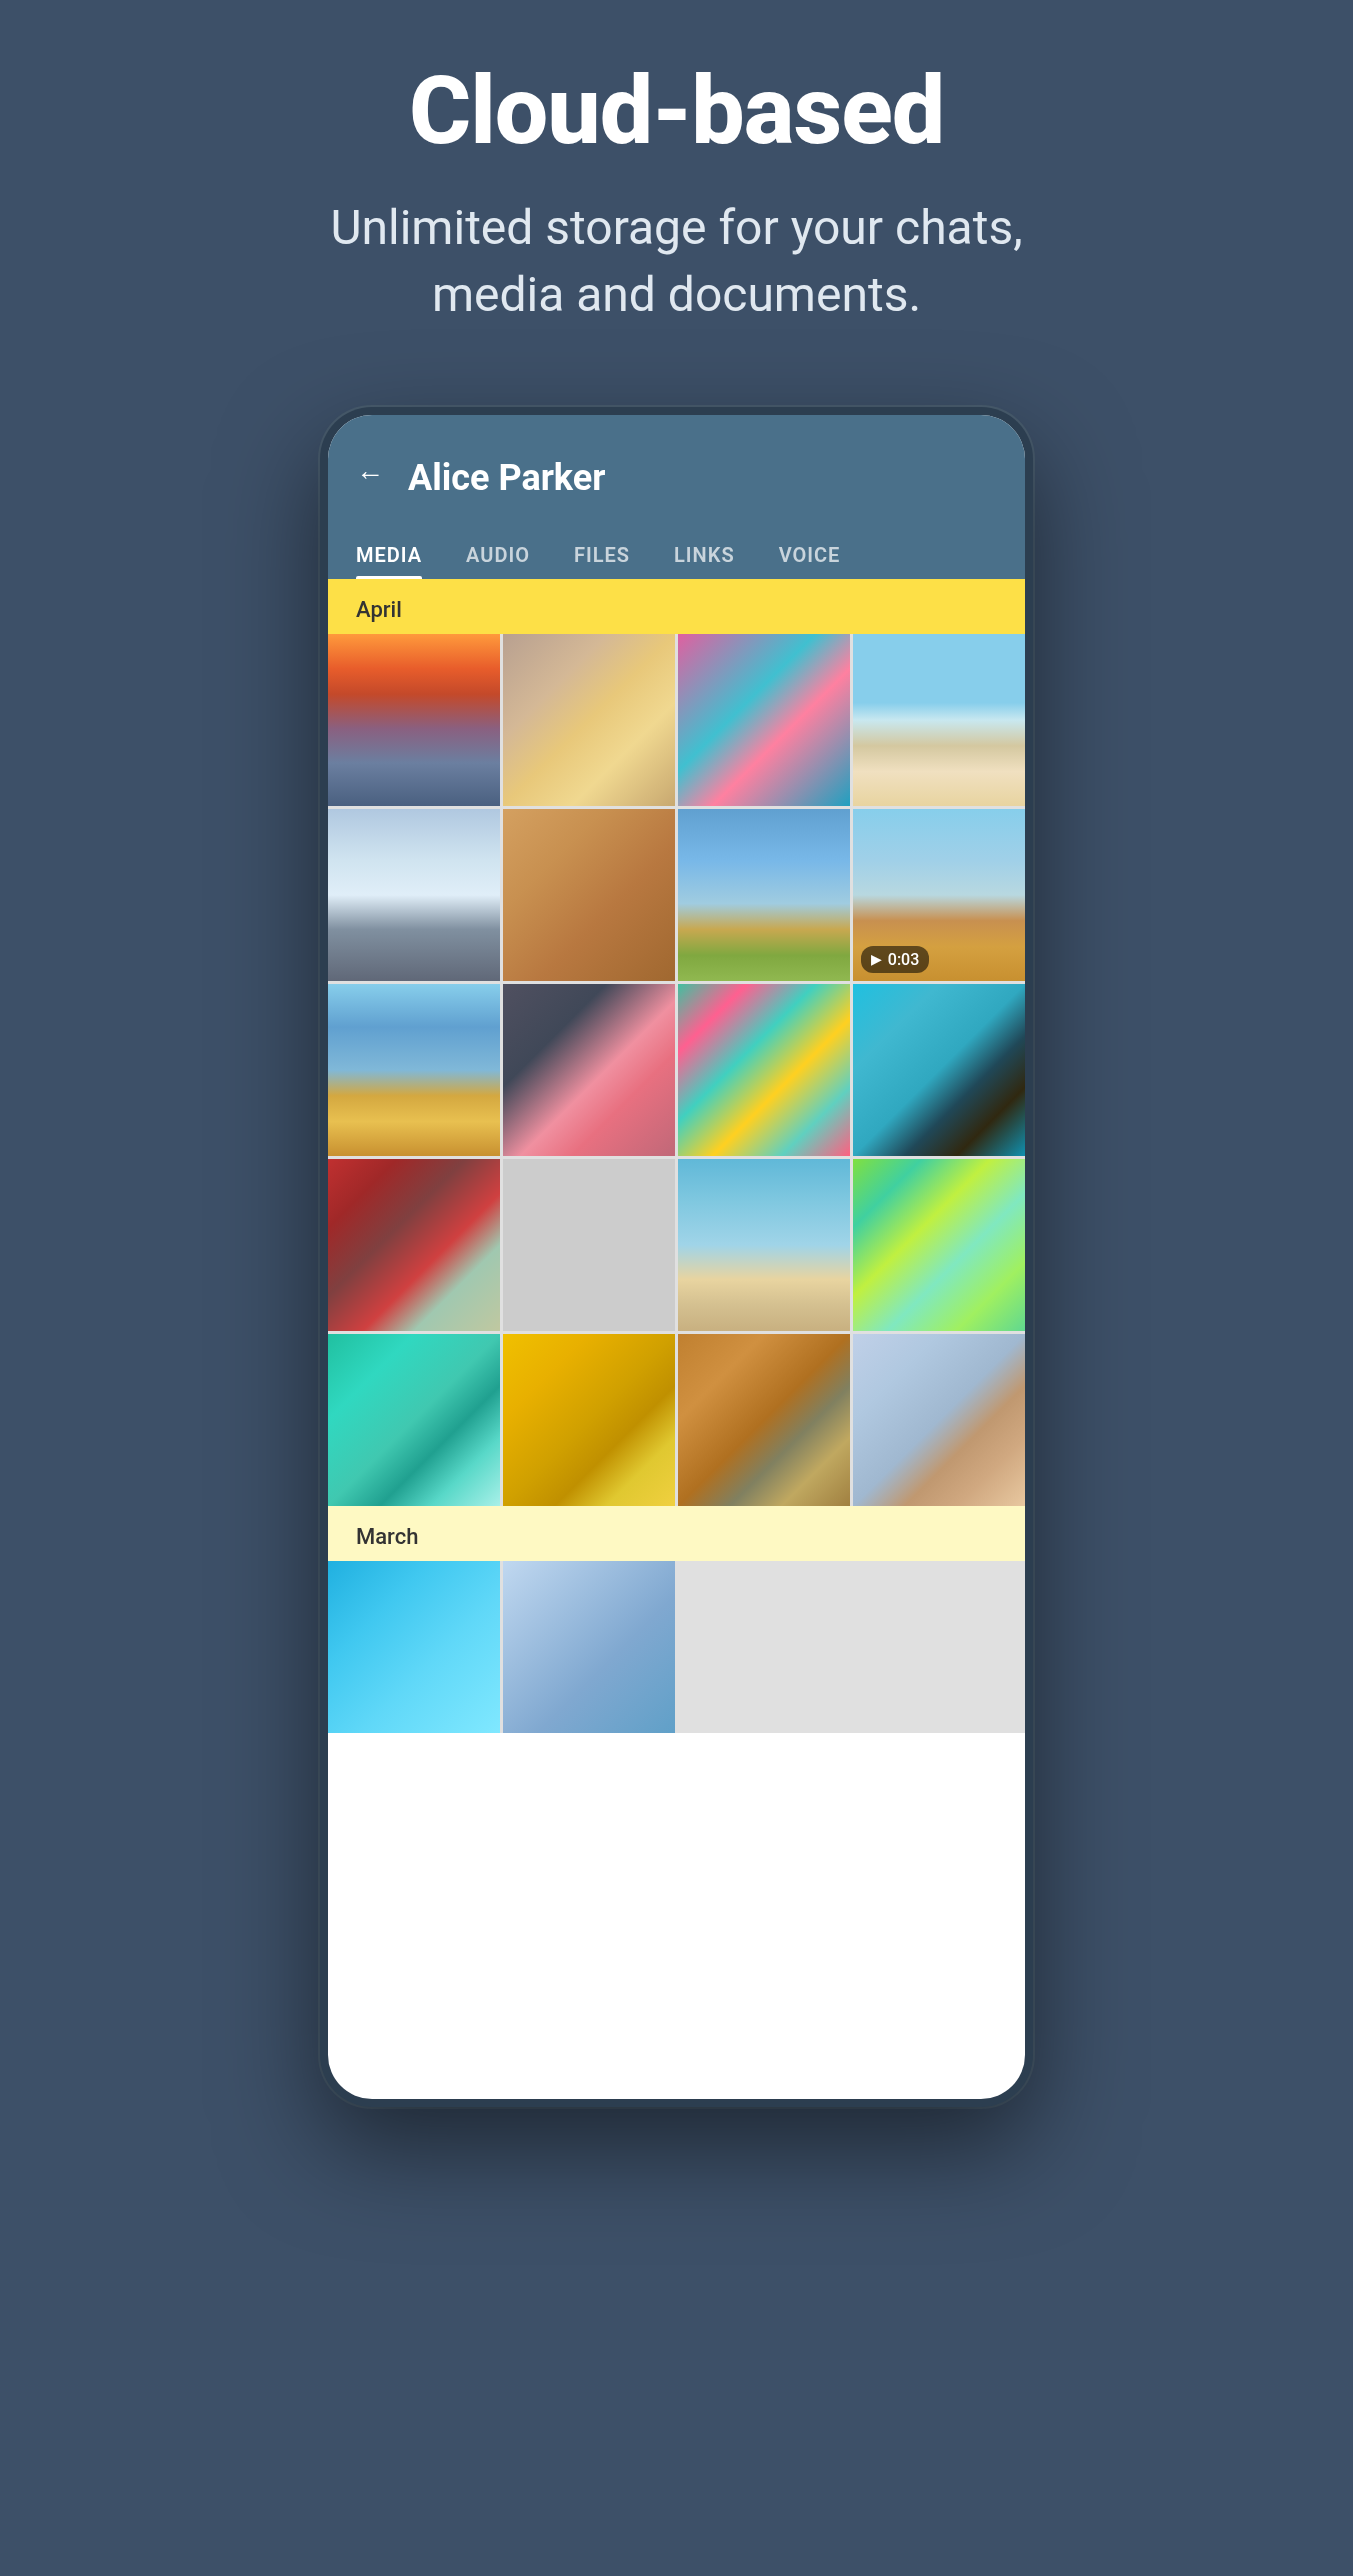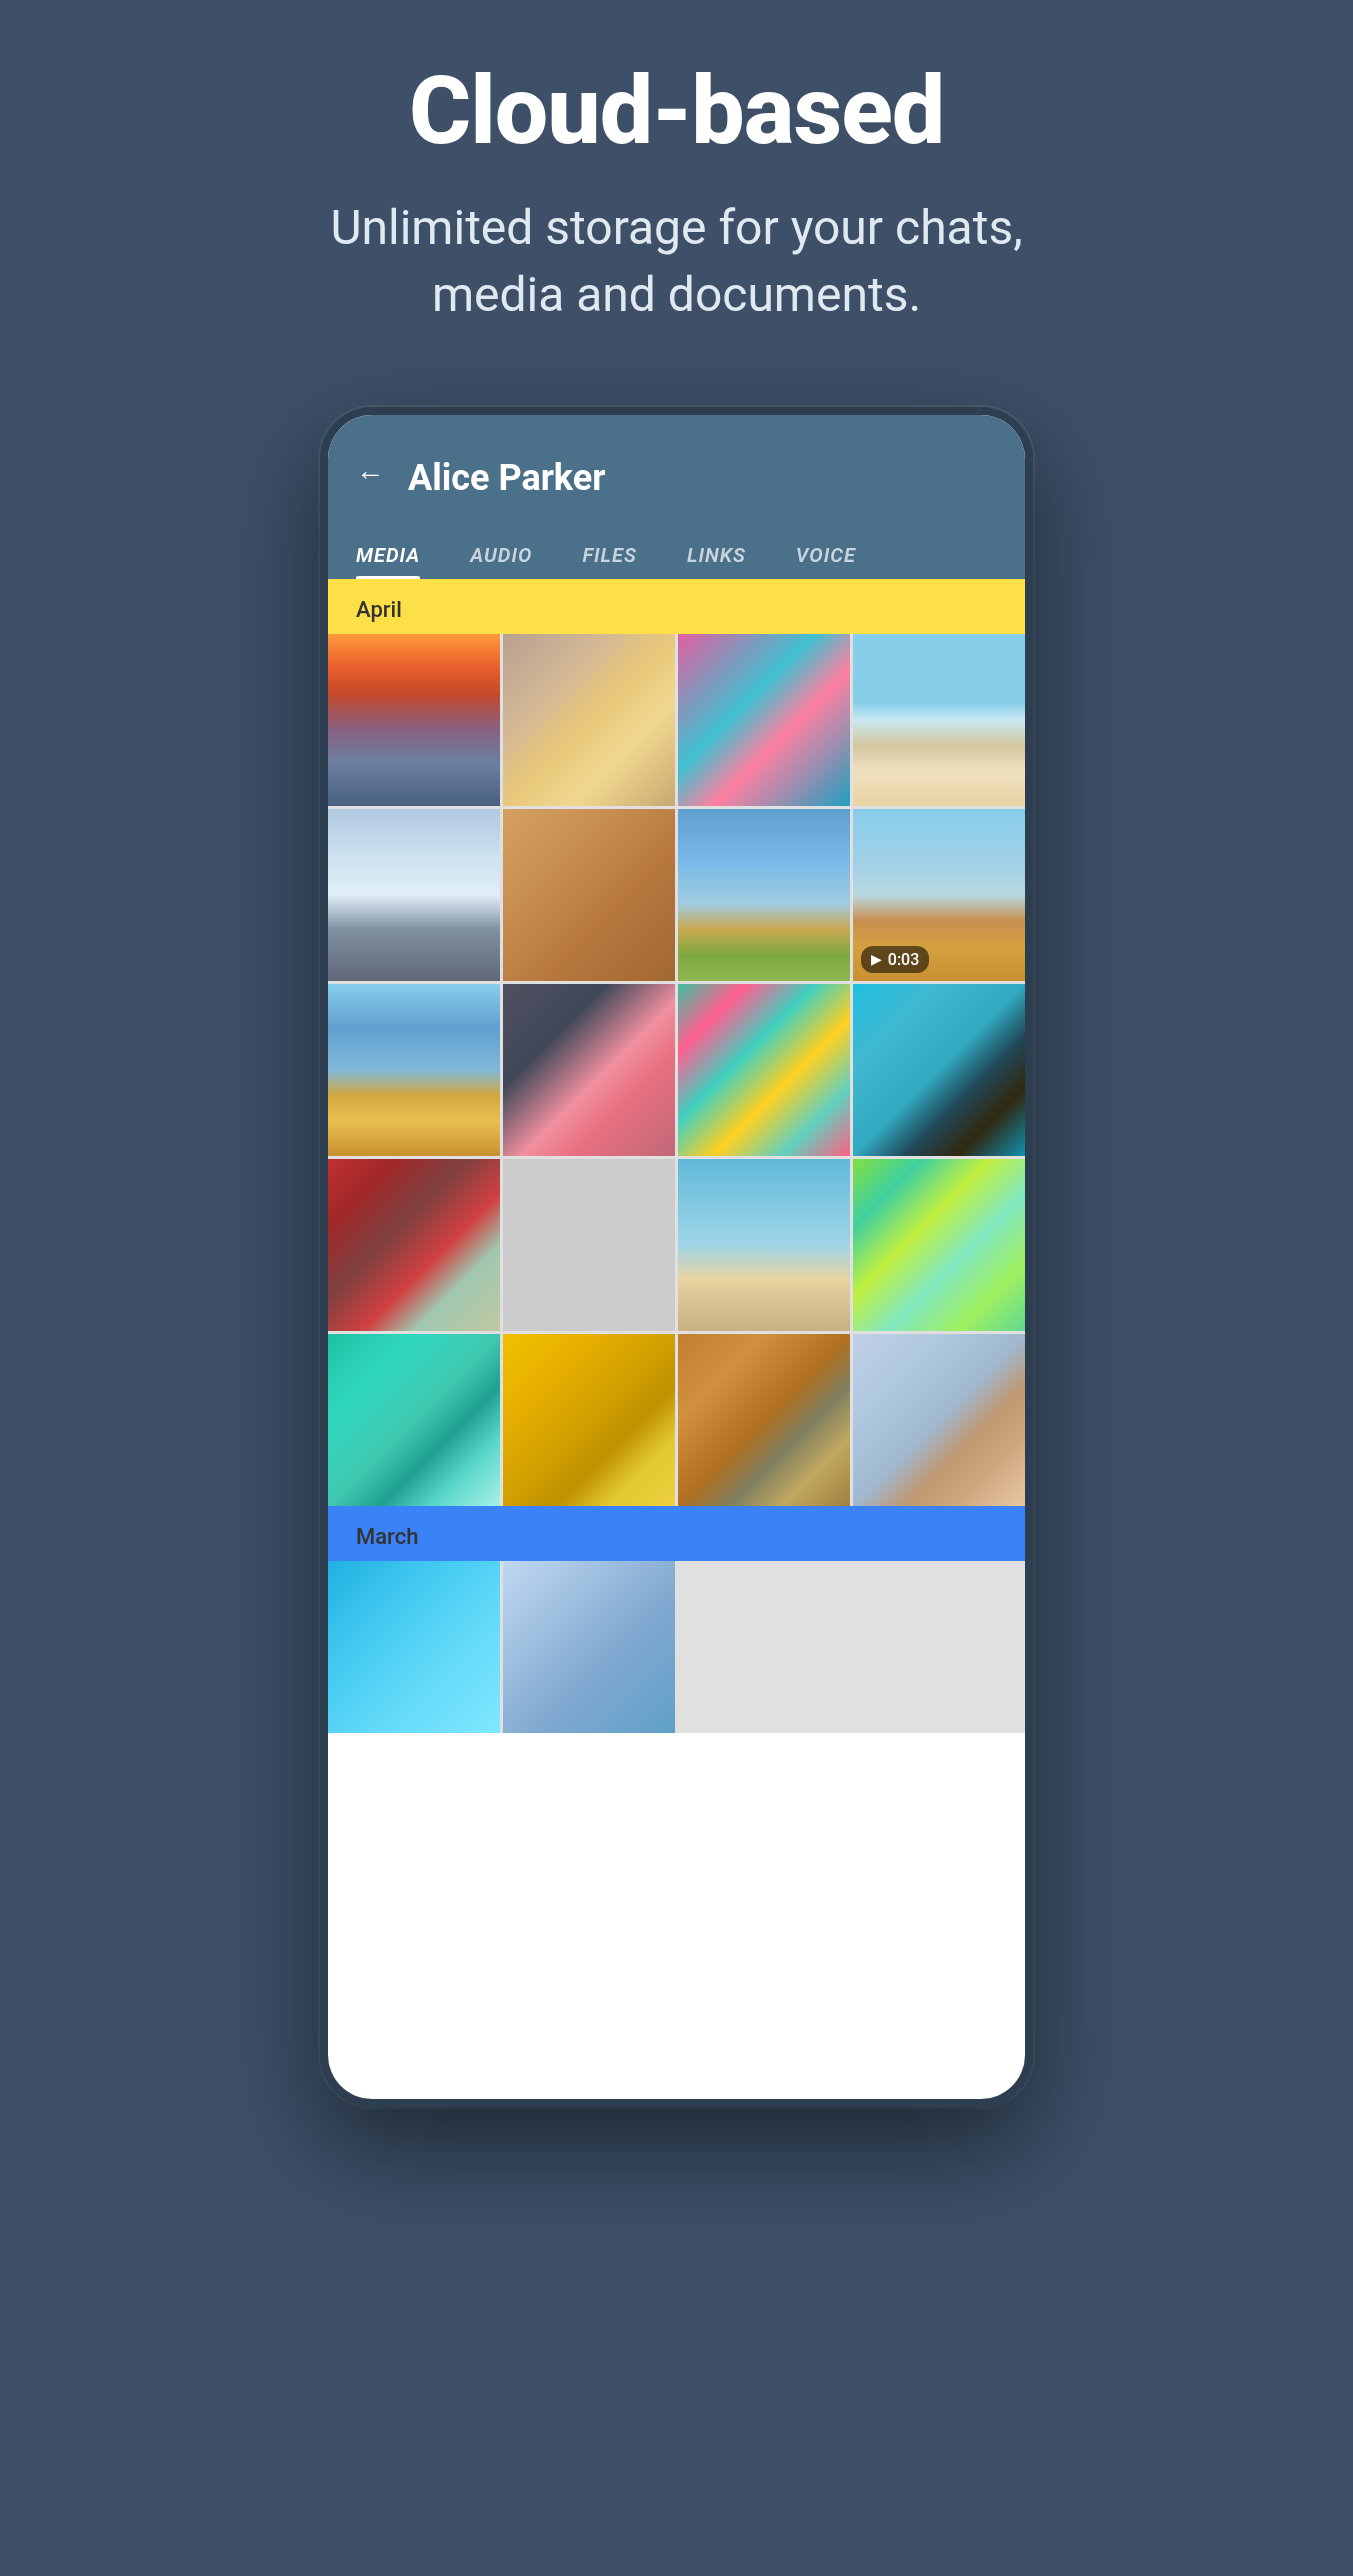--- a/index.html
+++ b/index.html
@@ -72,22 +72,21 @@
 
     .app-chat-name {
       color: #ffffff;
       font-size: 36px;
       font-weight: 700;
       margin-top: 14px;
     }
 
     .app-tabs {
       display: flex;
-      gap: 10px;
-      font-style: italic;
+      gap: 4px;
     }
 
     .app-tab {
       color: rgba(255,255,255,0.7);
       font-size: 20px;
       font-weight: 600;
       padding: 12px 0;
       margin-right: 40px;
       letter-spacing: 1px;
       cursor: pointer;
@@ -237,21 +236,21 @@
 
     .video-play-icon {
       font-size: 14px;
     }
 
     .march-section {
       padding: 18px 28px 12px;
       font-size: 22px;
       font-weight: 500;
       color: #333333;
-      background: #3b82f6;
+      background: #fef9c3;
     }
 
     .partial-grid {
       display: grid;
       grid-template-columns: repeat(4, 1fr);
       gap: 3px;
       background: #e0e0e0;
     }
 
     .partial-cell {

